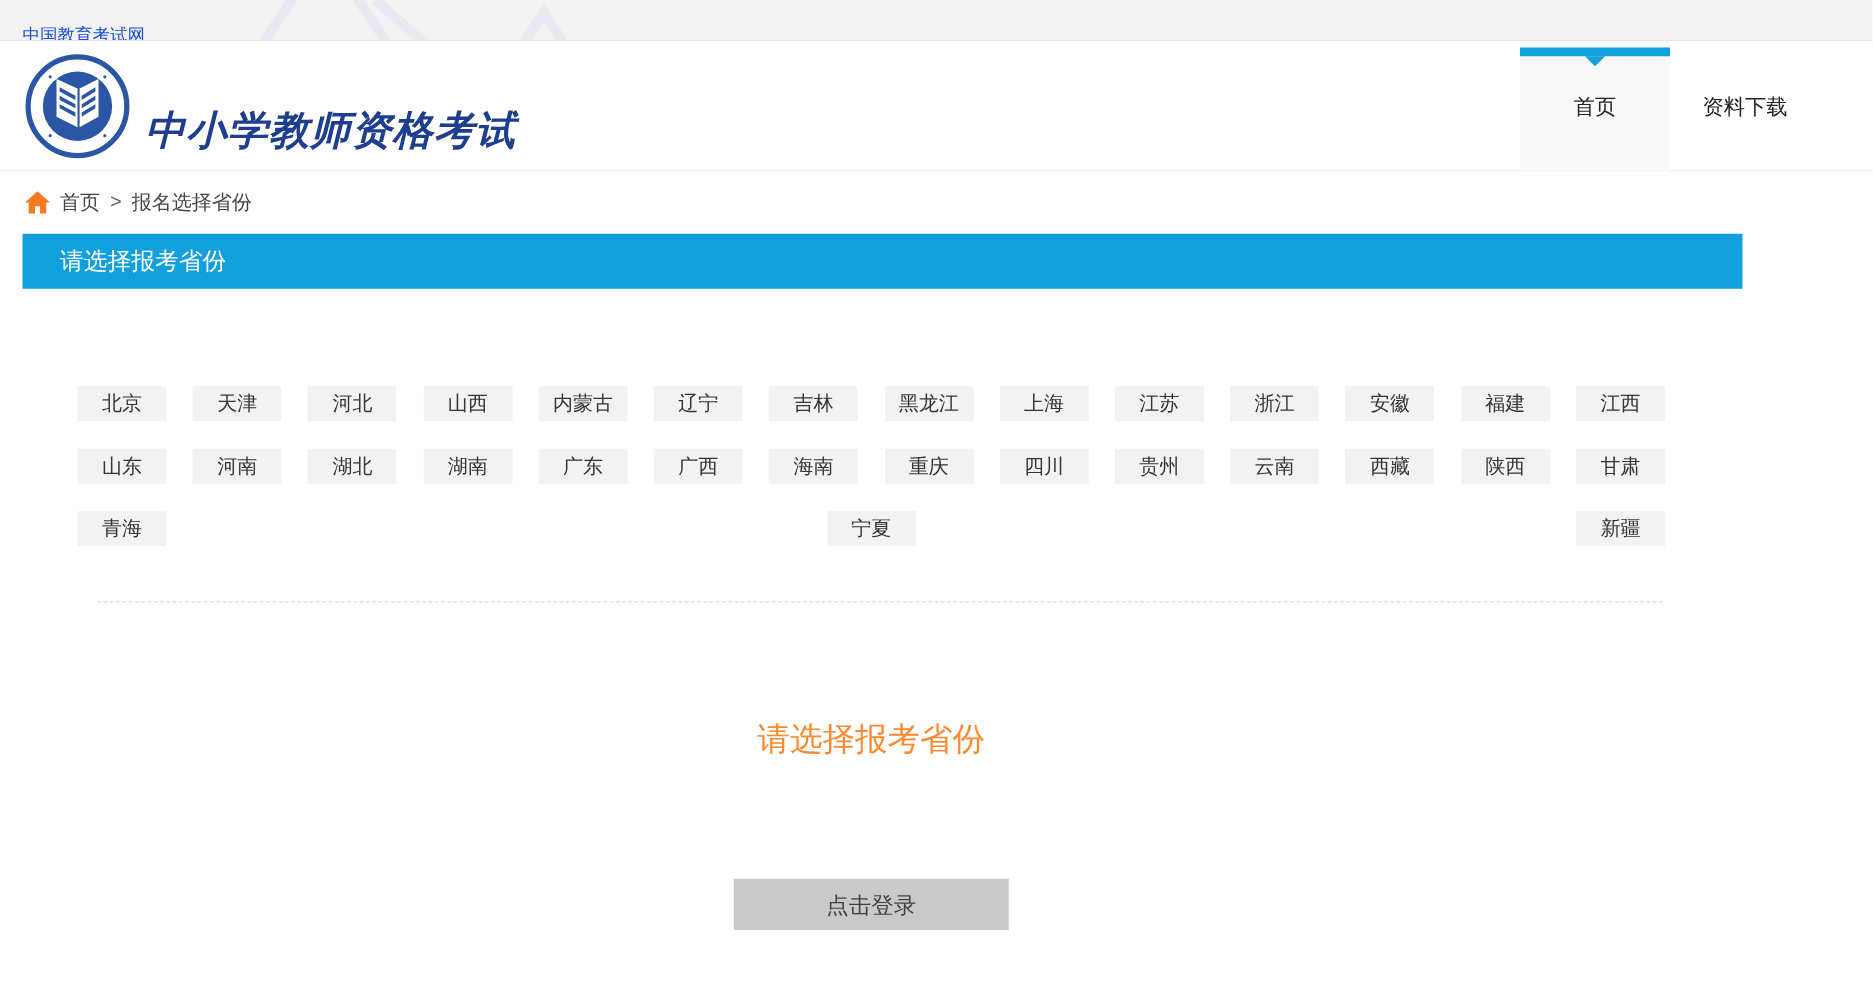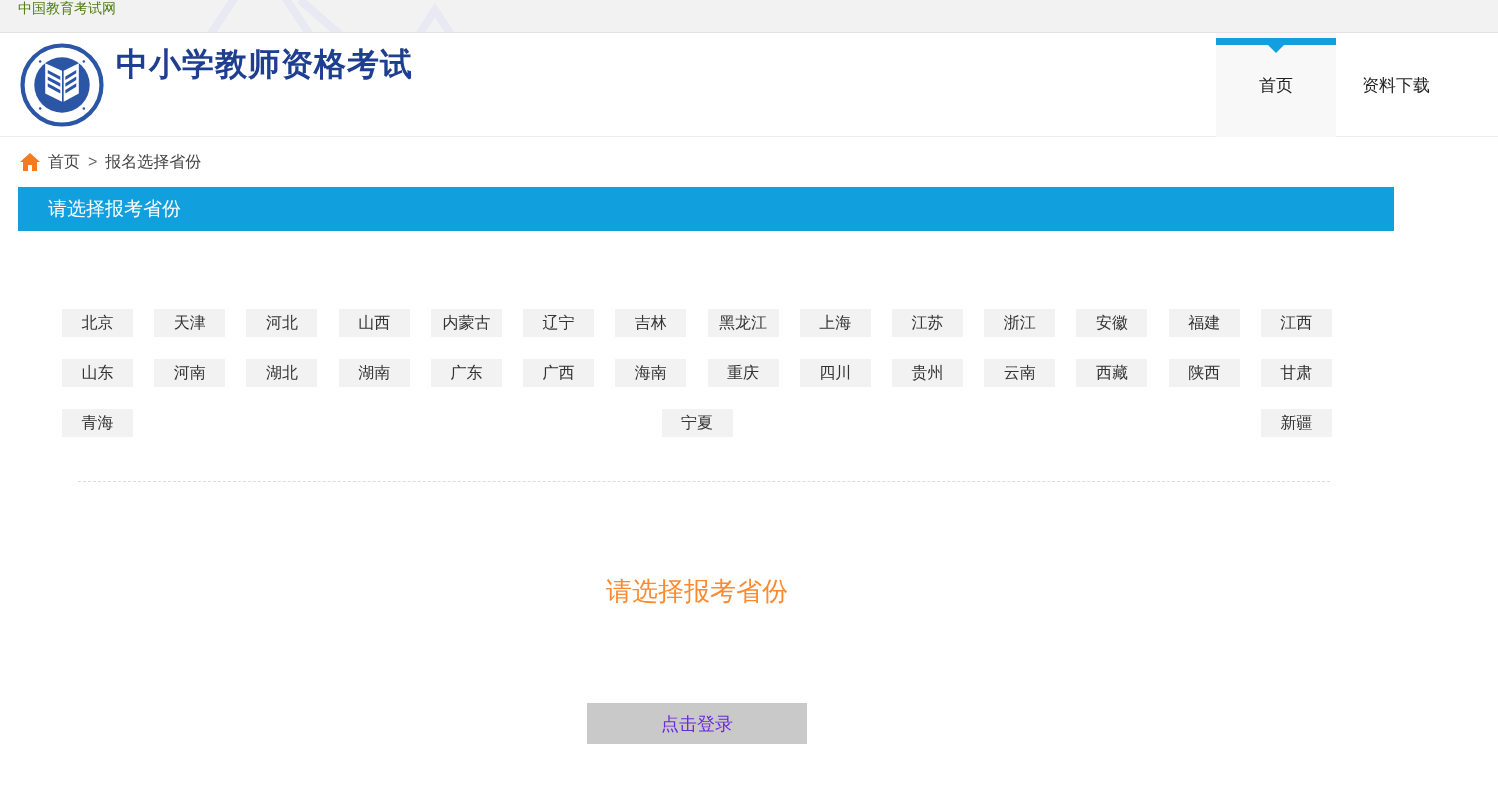--- a/index.html
+++ b/index.html
@@ -2,27 +2,27 @@
 <html><head>
 <meta charset="utf-8">
 <style>
   * { margin:0; padding:0; box-sizing:border-box; }
   html,body { width:1498px; height:793px; background:#ffffff;
     font-family:"Liberation Sans","DejaVu Sans",sans-serif; color:#333; overflow:hidden; }
 
   
   .top-bar { position:relative; height:33px; background:#f2f2f2;
     border-bottom:1px solid #e3e3e3; overflow:hidden; }
-  .top-bar .site-name { position:absolute; left:18px; top:0; font-size:14px; color:#4d7c0f; }
+  .top-bar .site-name { position:absolute; left:18px; top:20px; font-size:14px; color:#1d4ed8; }
   .top-bar svg.watermark { position:absolute; left:150px; top:-60px; }
 
   
   .header { position:relative; height:104px; background:#ffffff;
     border-bottom:1px solid #ededed; }
-  .brand { position:absolute; left:20px; top:10px; display:flex; align-items:flex-start; }
+  .brand { position:absolute; left:20px; top:10px; display:flex; align-items:flex-end;font-style:italic; }
   .logo { width:84px; height:84px; flex:0 0 84px; }
   .brand-title { margin-left:12px; font-size:32px; font-weight:bold; color:#1e3e8f;
     letter-spacing:1px; }
 
   .nav { position:absolute; right:42px; top:0; height:104px; display:flex; }
   .nav-item { position:relative; width:120px; height:104px; display:flex;
     align-items:center; justify-content:center; font-size:17px; color:#222;
     cursor:pointer; }
   .nav-item.active { background:#f8f8f8; }
   .nav-item .active-bar { display:none; }
@@ -51,21 +51,21 @@
     cursor:pointer; font-family:inherit; }
 
   .dashed-divider { margin:44px 0 0 78px; width:1252px; height:0;
     border-top:1px dashed #dcdcdc; }
 
   
   .select-message { margin-top:92px; width:1394px; text-align:center;
     font-size:26px; color:#ff8a2e; }
   .login-row { width:1394px; text-align:center; margin-top:94px; }
   .login-btn { width:220px; height:41px; background:#c9c9c9; border:none;
-    color:#6d28d9; font-size:18px; cursor:pointer; font-family:inherit; }
+    color:#404040; font-size:18px; cursor:pointer; font-family:inherit; }
 </style>
 </head>
 <body>
 
 <div class="top-bar">
   <svg class="watermark" width="420" height="160" viewBox="0 0 420 160" fill="none">
     <path d="M20 155 L110 20 L200 155" stroke="#e8e9f3" stroke-width="8" fill="none"></path>
     <path d="M150 60 L260 155" stroke="#e8e9f3" stroke-width="8" fill="none"></path>
     <path d="M230 155 L285 70 L340 155" stroke="#e8e9f3" stroke-width="8" fill="none"></path>
   </svg>

